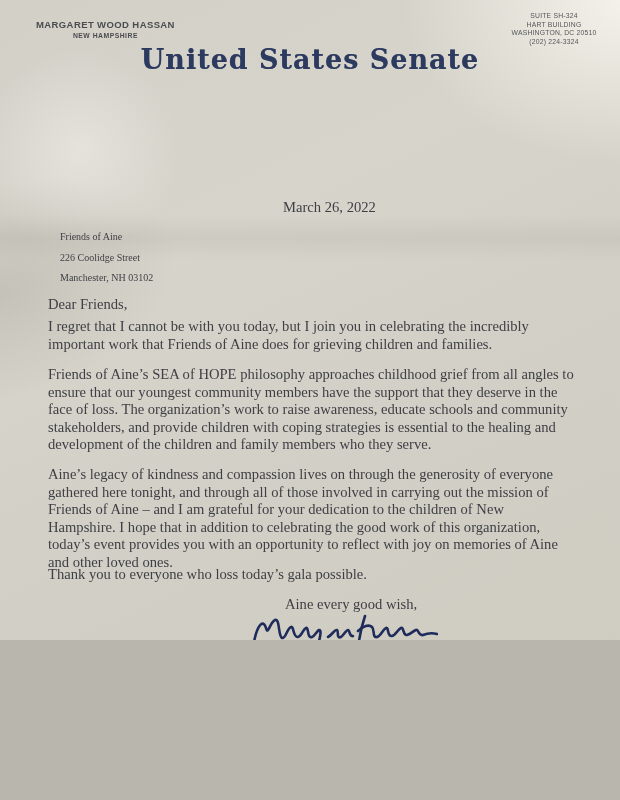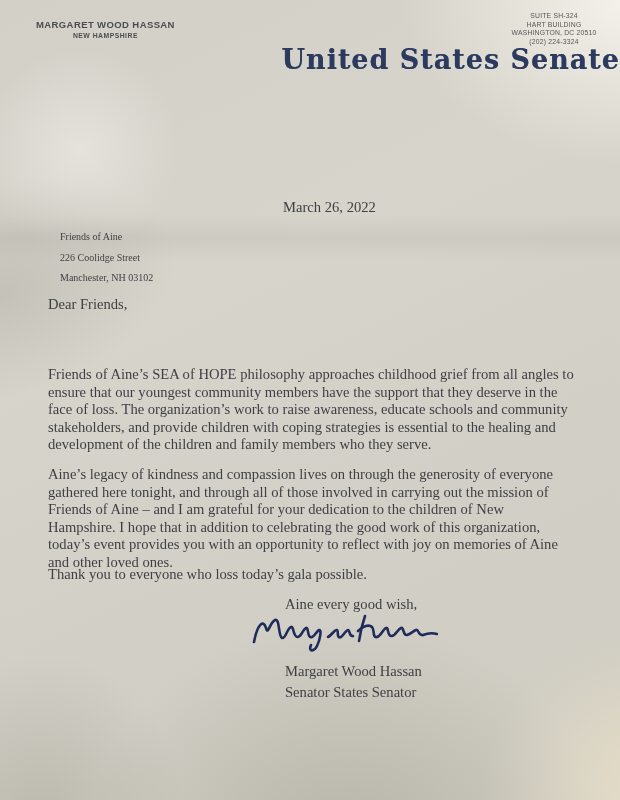--- a/index.html
+++ b/index.html
@@ -1,21 +1,21 @@
 <!DOCTYPE html>
 <html><head>
 <meta charset="utf-8">
 <style>
   html, body { margin: 0; padding: 0; }
   body { width: 620px; height: 800px; background: #b9b6ad; font-family: "Liberation Serif", serif; }
 
   .page {
     position: relative;
     width: 620px;
-    height: 800px;
+    height: 640px;
     overflow: hidden;
     background: linear-gradient(155deg, #d3d0c8 0%, #d7d4cb 35%, #d2cfc6 65%, #cfccc2 100%);
   }
 
   
   .shade { position: absolute; pointer-events: none; }
   .shade-top-right {
     left: 380px; top: -80px; width: 360px; height: 260px;
     background: radial-gradient(ellipse at 70% 30%, rgba(246,244,236,0.95) 0%, rgba(246,244,236,0) 65%);
   }
@@ -58,21 +58,21 @@
   .lh-right {
     position: absolute; right: 6px; top: 12px; width: 120px;
     text-align: center;
     font-family: "Liberation Sans", sans-serif;
     font-size: 6.8px; line-height: 8.6px;
     color: #55565a; letter-spacing: 0.2px;
   }
 
   .lh-title {
     position: absolute; left: 0; top: 44px; width: 620px;
-    text-align: right;
+    text-align: center;
     font-family: "DejaVu Serif", serif;
     font-weight: bold;
     font-size: 27px;
     letter-spacing: 1px;
     color: #2c3a60;
     text-shadow: 0 0 0.6px rgba(44,58,96,0.6);
   }
 
   
   .ink { color: #3e3f45; }
@@ -118,20 +118,21 @@
   <div class="date ink">March 26, 2022</div>
 
   <div class="recipient ink">
     <div>Friends of Aine</div>
     <div>226 Coolidge Street</div>
     <div>Manchester, NH 03102</div>
   </div>
 
   <div class="salutation ink">Dear Friends,</div>
 
+  <div class="para para-1 ink">I regret that I cannot be with you today, but I join you in celebrating the incredibly important work that Friends of Aine does for grieving children and families.</div>
   <div class="para para-2 ink">Friends of Aine’s SEA of HOPE philosophy approaches childhood grief from all angles to ensure that our youngest community members have the support that they deserve in the face of loss. The organization’s work to raise awareness, educate schools and community stakeholders, and provide children with coping strategies is essential to the healing and development of the children and family members who they serve.</div>
   <div class="para para-3 ink">Aine’s legacy of kindness and compassion lives on through the generosity of everyone gathered here tonight, and through all of those involved in carrying out the mission of Friends of Aine – and I am grateful for your dedication to the children of New Hampshire. I hope that in addition to celebrating the good work of this organization, today’s event provides you with an opportunity to reflect with joy on memories of Aine and other loved ones.</div>
   <div class="para para-4 ink">Thank you to everyone who loss today’s gala possible.</div>
 
   <div class="closing ink">Aine every good wish,</div>
 
   <div class="signature-wrap">
     <svg width="190" height="56" viewBox="0 0 190 56">
       <g fill="none" stroke="#1f2b5a" stroke-width="2.6" stroke-linecap="round" stroke-linejoin="round">
         <path d="M6 34 C9 18, 15 10, 18 20 C20 28, 22 14, 27 12 C32 10, 30 28, 34 30 C38 31, 39 20, 43 19 C46 18, 45 30, 50 29 C54 28, 55 21, 58 20 C61 19, 59 31, 64 29 C67 28, 69 23, 71 22 C74 21, 72 32, 69 38 C66 44, 60 44, 63 37"></path>

